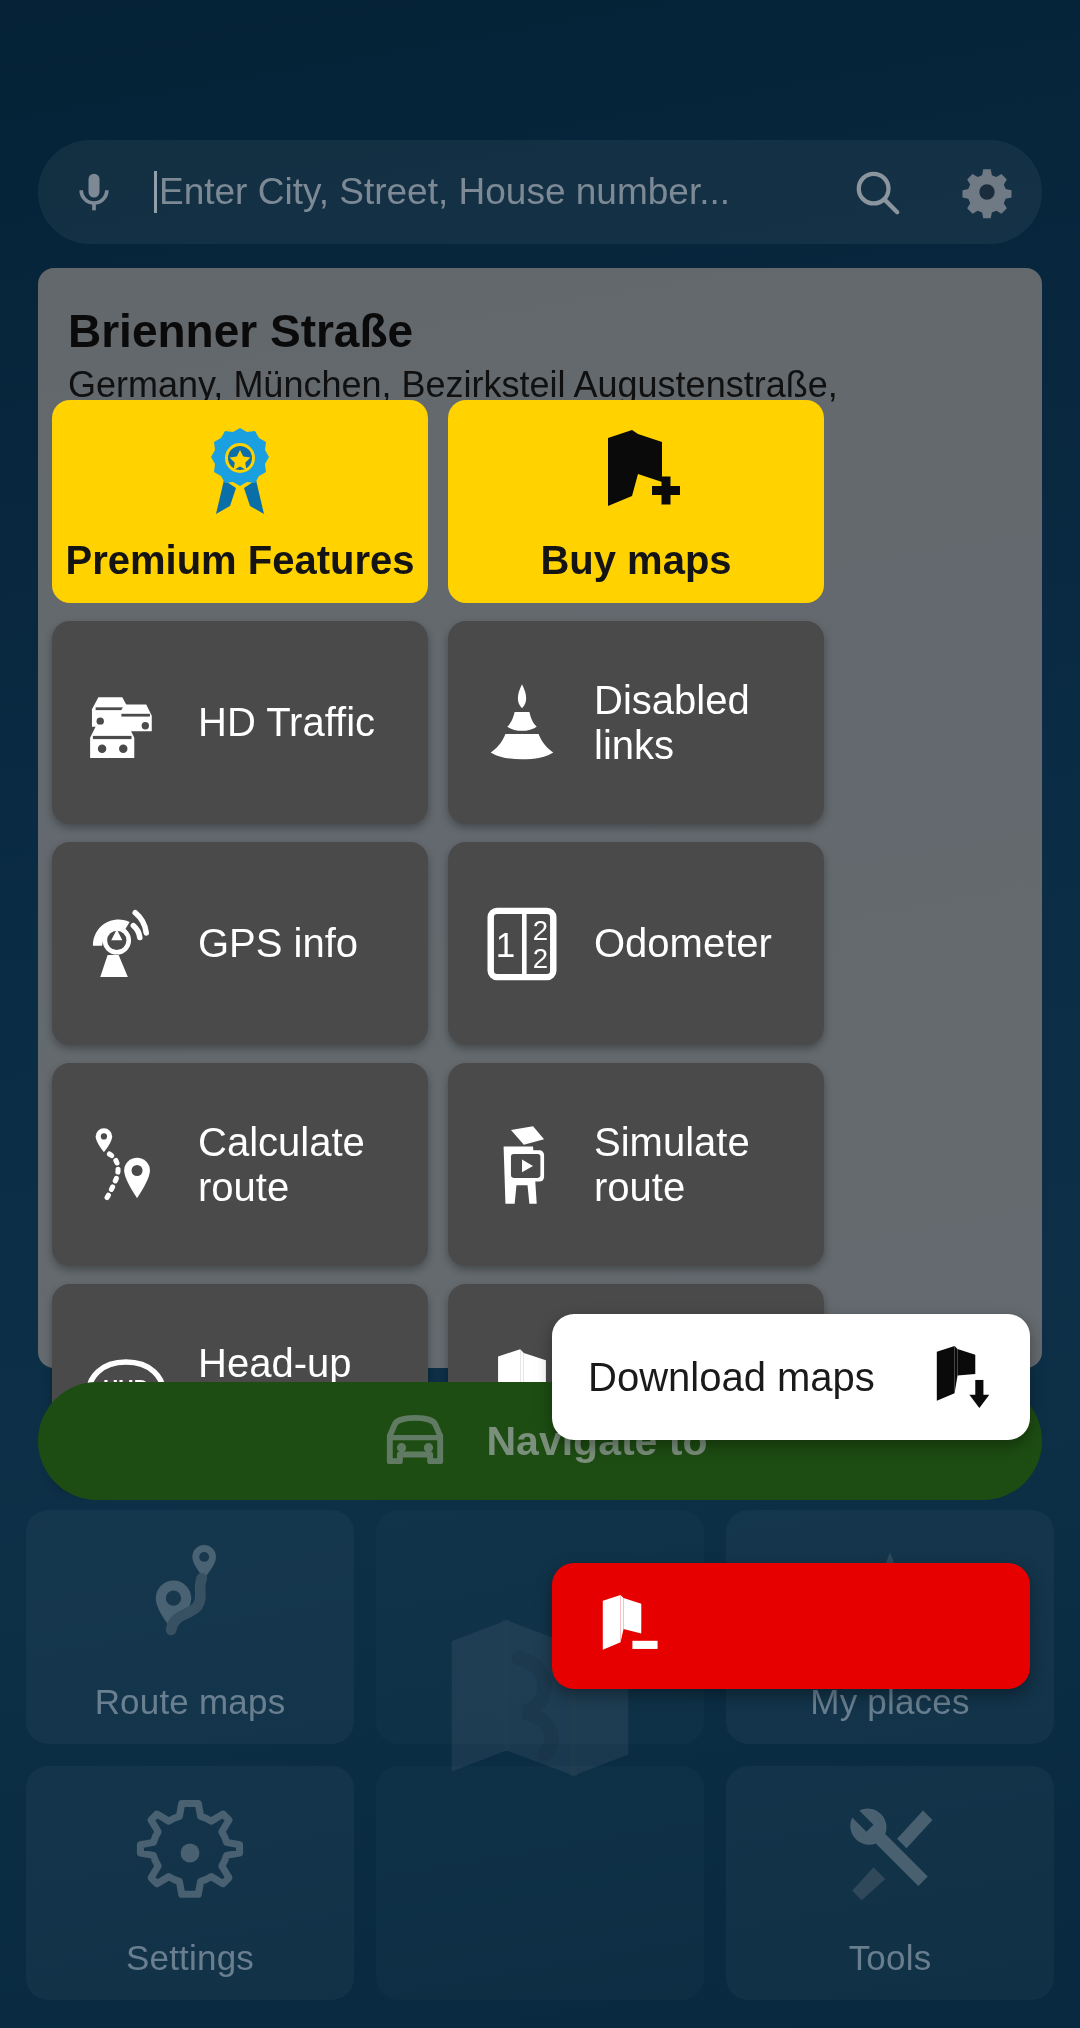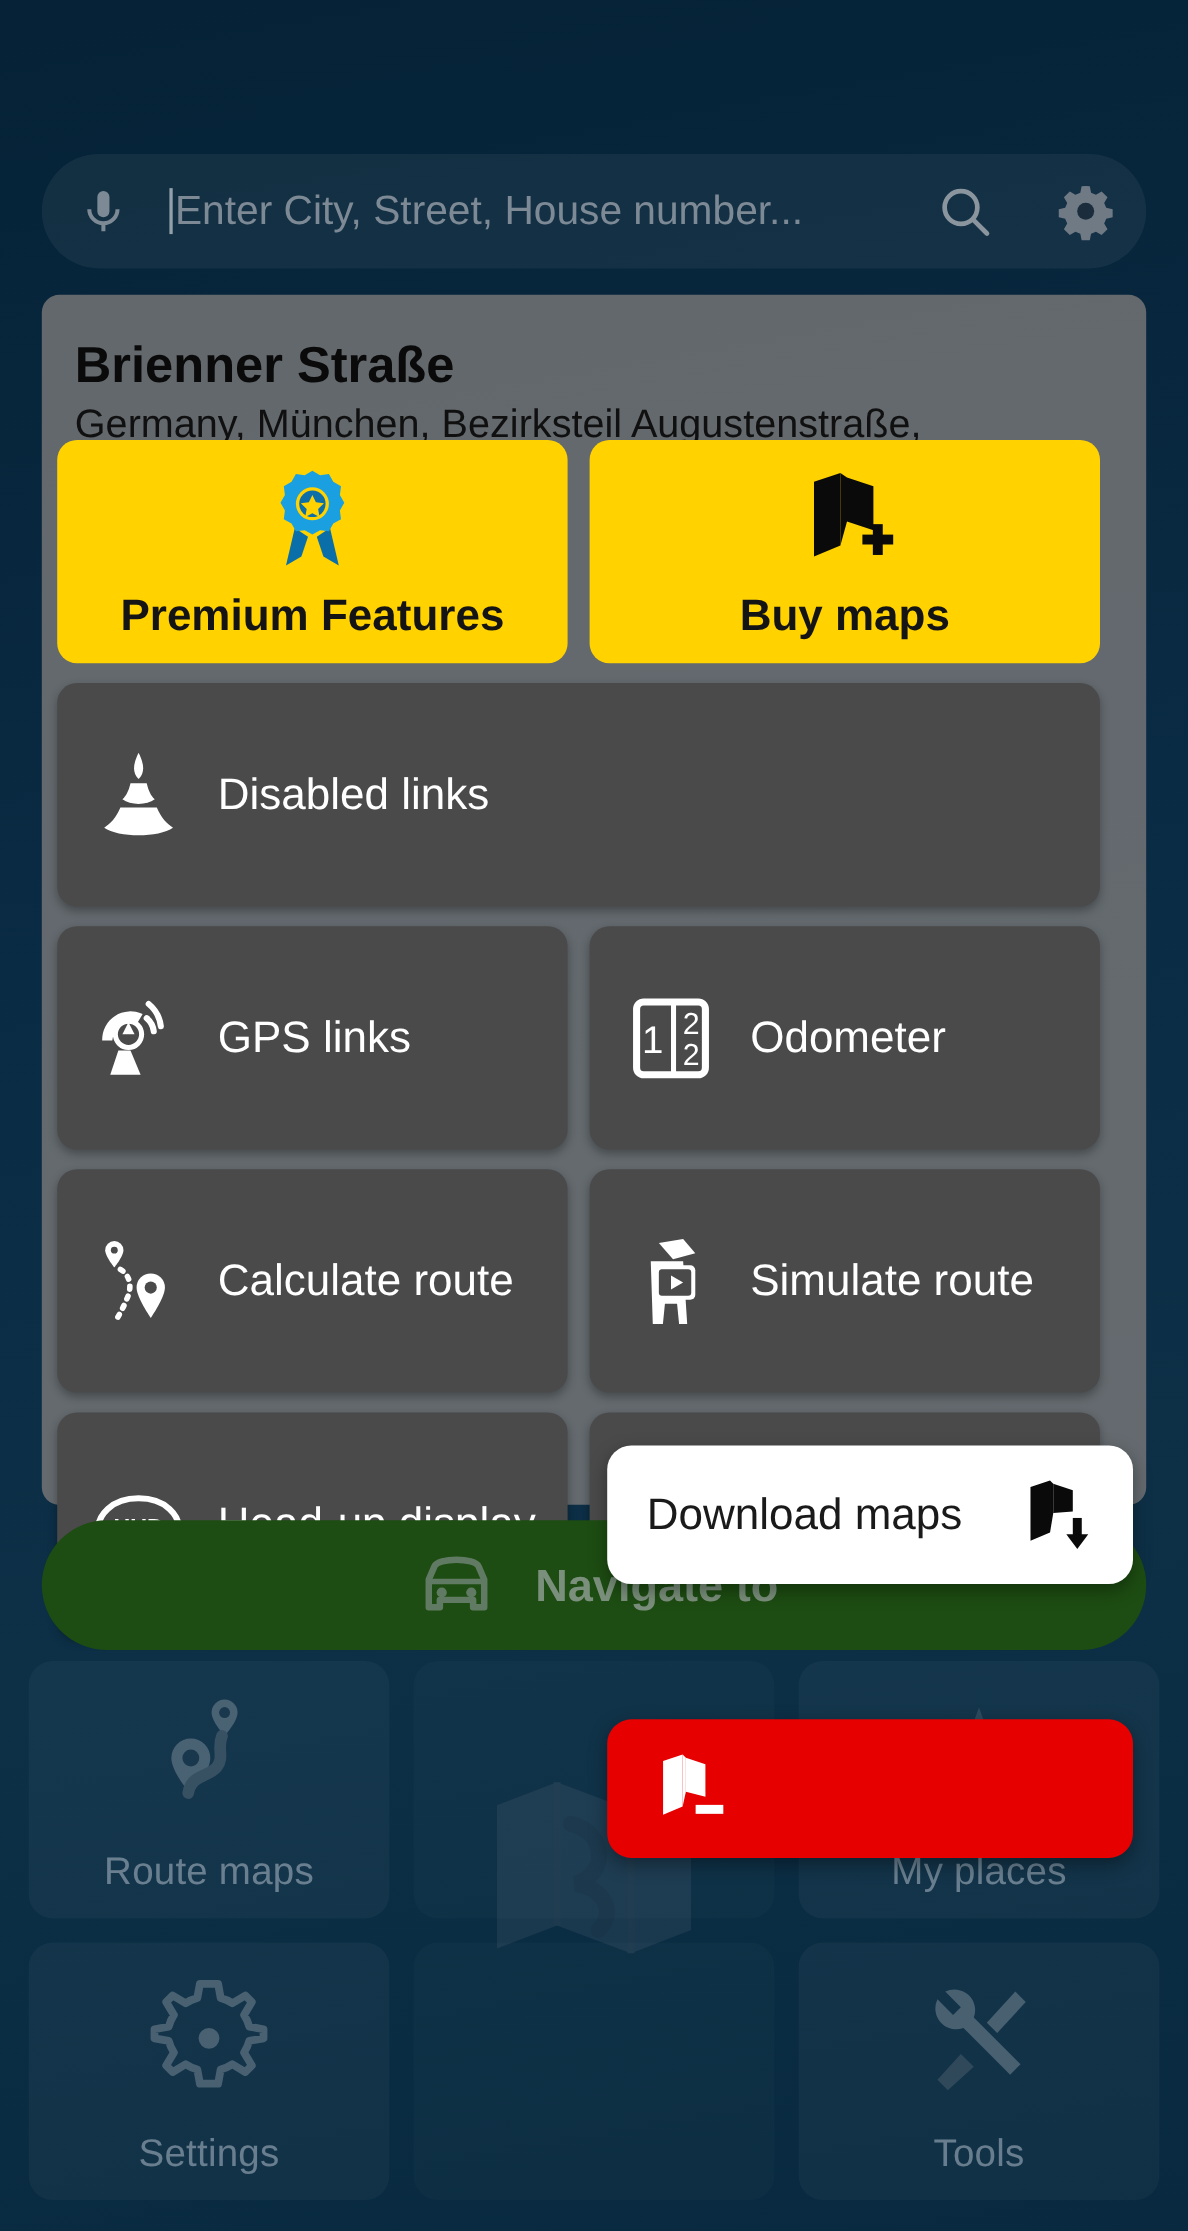--- a/index.html
+++ b/index.html
@@ -120,21 +120,21 @@
   }
   .sheet-extra {
     position: absolute; left: 520px; top: 520px;
     font-size: 36px; color: #0c0c0c;
   }
 
   
   .menu {
     position: absolute;
     left: 52px; top: 400px;
-    width: 948px;
+    width: 772px;
     display: flex; flex-direction: column;
     gap: 18px;
   }
   .menu-row { display: flex; gap: 20px; }
   .mbtn {
     flex: 1 1 0;
     height: 203px;
     border-radius: 18px;
     display: flex; align-items: center;
     padding-left: 28px;
@@ -328,20 +328,37 @@
           </svg>
         </span>
         <span class="mlabel">Buy maps</span>
       </div>
     </div>
 
     <div class="menu-row">
       <div class="mbtn gray">
         <span class="micon">
           <svg width="92" height="92" viewBox="0 0 100 100">
+            <path d="M20 22 h26 l7 13 v19 h-40 v-19 Z" fill="#ffffff"></path>
+            <rect x="17" y="33" width="34" height="3" fill="#4a4a4a"></rect>
+            <circle cx="22" cy="48" r="4" fill="#4a4a4a"></circle>
+            <path d="M48 30 h24 l6 12 v17 h-36 v-17 Z" fill="#ffffff"></path>
+            <rect x="45" y="40" width="31" height="3" fill="#4a4a4a"></rect>
+            <circle cx="71" cy="53" r="4" fill="#4a4a4a"></circle>
+            <path d="M18 52 h34 l7 14 v22 h-48 v-22 Z" fill="#ffffff"></path>
+            <rect x="14" y="64" width="42" height="3.5" fill="#4a4a4a"></rect>
+            <circle cx="24" cy="78" r="4.6" fill="#4a4a4a"></circle>
+            <circle cx="47" cy="78" r="4.6" fill="#4a4a4a"></circle>
+          </svg>
+        </span>
+        <span class="mlabel">HD Traffic</span>
+      </div>
+      <div class="mbtn gray">
+        <span class="micon">
+          <svg width="92" height="92" viewBox="0 0 100 100">
             <path d="M50 8 C 44 20, 44 28, 50 34 C 56 28, 56 20, 50 8 Z" fill="#ffffff"></path>
             <path d="M42 38 h16 c 2 8, 4 12, 8 16 c -8 6, -24 6, -32 0 c 4 -4, 6 -8, 8 -16 Z" fill="#ffffff"></path>
             <path d="M32 62 h36 c 4 10, 10 16, 16 20 c -14 10, -54 10, -68 0 c 6 -4, 12 -10, 16 -20 Z" fill="#ffffff"></path>
           </svg>
         </span>
         <span class="mlabel">Disabled links</span>
       </div>
     </div>
 
     <div class="menu-row">
@@ -349,21 +366,21 @@
         <span class="micon">
           <svg width="92" height="92" viewBox="0 0 100 100">
             <path d="M14 52 a28 28 0 0 1 40 -26 l-6 10 a18 18 0 0 0 -24 16 Z" fill="#ffffff"></path>
             <circle cx="40" cy="46" r="13" fill="none" stroke="#ffffff" stroke-width="5"></circle>
             <path d="M40 34 L46 46 L34 46 Z" fill="#ffffff"></path>
             <path d="M30 62 L22 86 h30 L42 62 Z" fill="#ffffff"></path>
             <path d="M60 16 a34 34 0 0 1 12 22" fill="none" stroke="#ffffff" stroke-width="6" stroke-linecap="round"></path>
             <path d="M58 30 a20 20 0 0 1 7 13" fill="none" stroke="#ffffff" stroke-width="6" stroke-linecap="round"></path>
           </svg>
         </span>
-        <span class="mlabel">GPS links</span>
+        <span class="mlabel">GPS info</span>
       </div>
       <div class="mbtn gray">
         <span class="micon">
           <svg width="92" height="92" viewBox="0 0 100 100">
             <rect x="16" y="14" width="68" height="72" rx="7" fill="none" stroke="#ffffff" stroke-width="7"></rect>
             <rect x="50" y="14" width="5" height="72" fill="#ffffff"></rect>
             <text x="32" y="64" font-family="Liberation Sans, sans-serif" font-size="38" fill="#ffffff" text-anchor="middle">1</text>
             <text x="70" y="46" font-family="Liberation Sans, sans-serif" font-size="30" fill="#ffffff" text-anchor="middle">2</text>
             <text x="70" y="76" font-family="Liberation Sans, sans-serif" font-size="30" fill="#ffffff" text-anchor="middle">2</text>
           </svg>

